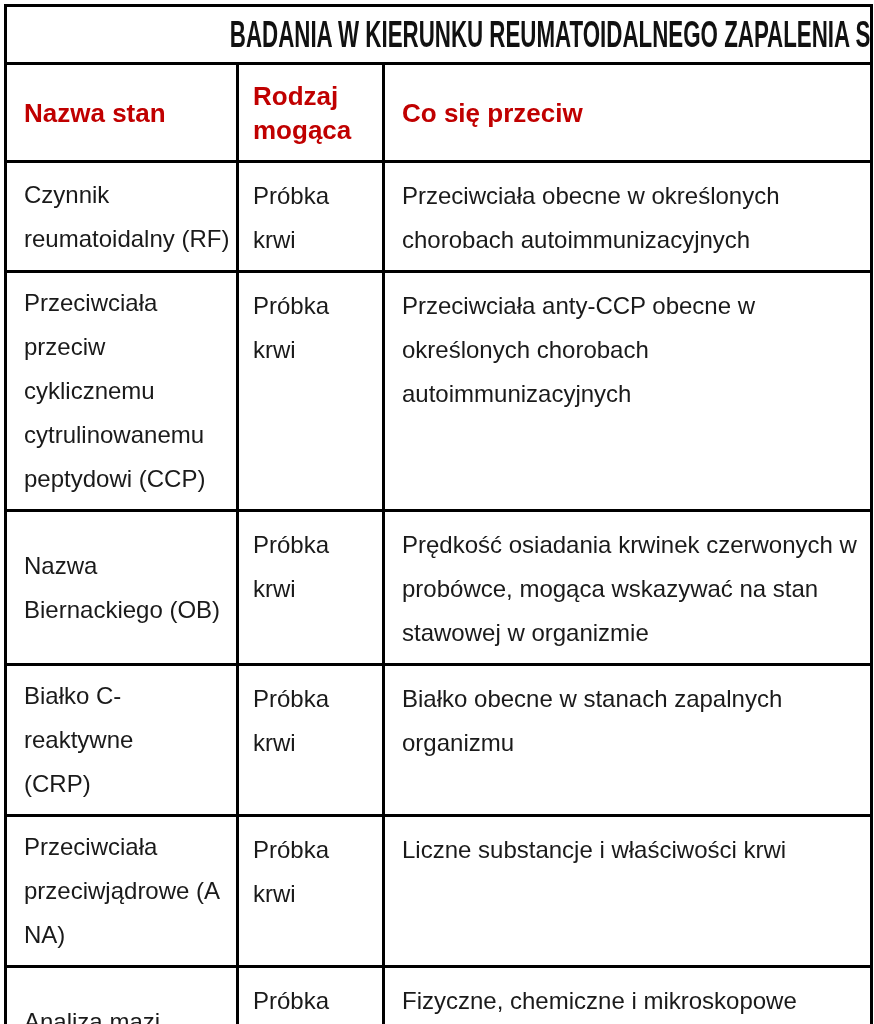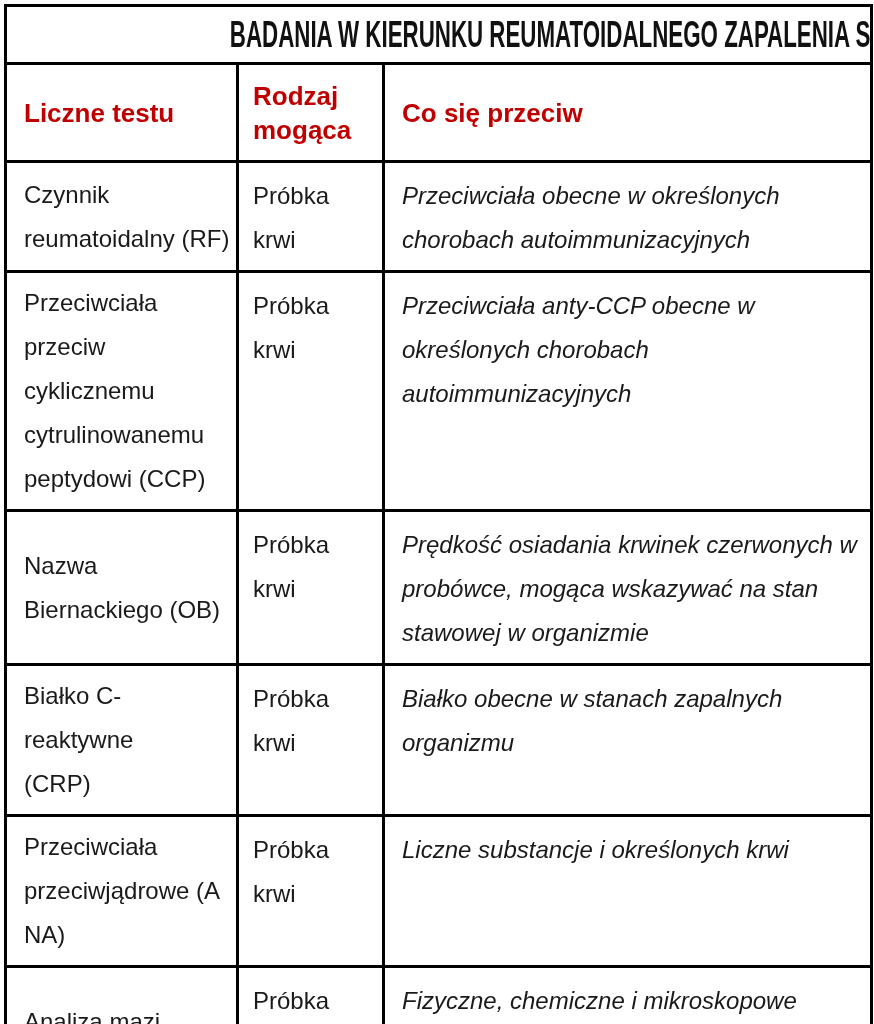--- a/index.html
+++ b/index.html
@@ -76,21 +76,20 @@
     vertical-align: middle;
     padding: 8px 6px 8px 17px;
   }
   td.col-sample {
     vertical-align: top;
     padding: 11px 6px 8px 14px;
   }
   td.col-meaning {
     vertical-align: top;
     padding: 11px 8px 8px 17px;
-    font-style: italic;
   }
   tr.r1 td { height: 93px; }
   tr.r2 td { height: 196px; }
   tr.r3 td { height: 128px; }
   tr.r4 td { height: 93px; }
   tr.r5 td { height: 122px; }
   tr.r6 td { height: 98px; }
   tr.r7 td { height: 118px; }
 </style>
 </head>
@@ -103,21 +102,21 @@
       <col class="c2">
       <col class="c3">
     </colgroup>
     <tbody>
       <tr>
         <td class="title-cell" colspan="3">
           <span class="title-text">BADANIA W KIERUNKU REUMATOIDALNEGO ZAPALENIA STAWÓW</span>
         </td>
       </tr>
       <tr class="head-row">
-        <td class="h1">Liczne testu</td>
+        <td class="h1">Nazwa stan</td>
         <td class="h2">Rodzaj
 mogąca</td>
         <td class="h3">Co się przeciw</td>
       </tr>
     </tbody>
     <tbody class="data">
       <tr class="r1">
         <td class="col-test">Czynnik
 reumatoidalny (RF)</td>
         <td class="col-sample">Próbka
@@ -153,21 +152,21 @@
 krwi</td>
         <td class="col-meaning">Białko obecne w stanach zapalnych
 organizmu</td>
       </tr>
       <tr class="r5">
         <td class="col-test">Przeciwciała
 przeciwjądrowe (A
 NA)</td>
         <td class="col-sample">Próbka
 krwi</td>
-        <td class="col-meaning">Liczne substancje i określonych krwi</td>
+        <td class="col-meaning">Liczne substancje i właściwości krwi</td>
       </tr>
       <tr class="r7">
         <td class="col-test">Analiza mazi
 stawowej</td>
         <td class="col-sample">Próbka
 mazi
 stawowej</td>
         <td class="col-meaning">Fizyczne, chemiczne i mikroskopowe
 właściwości mazi stawowej</td>
       </tr>

